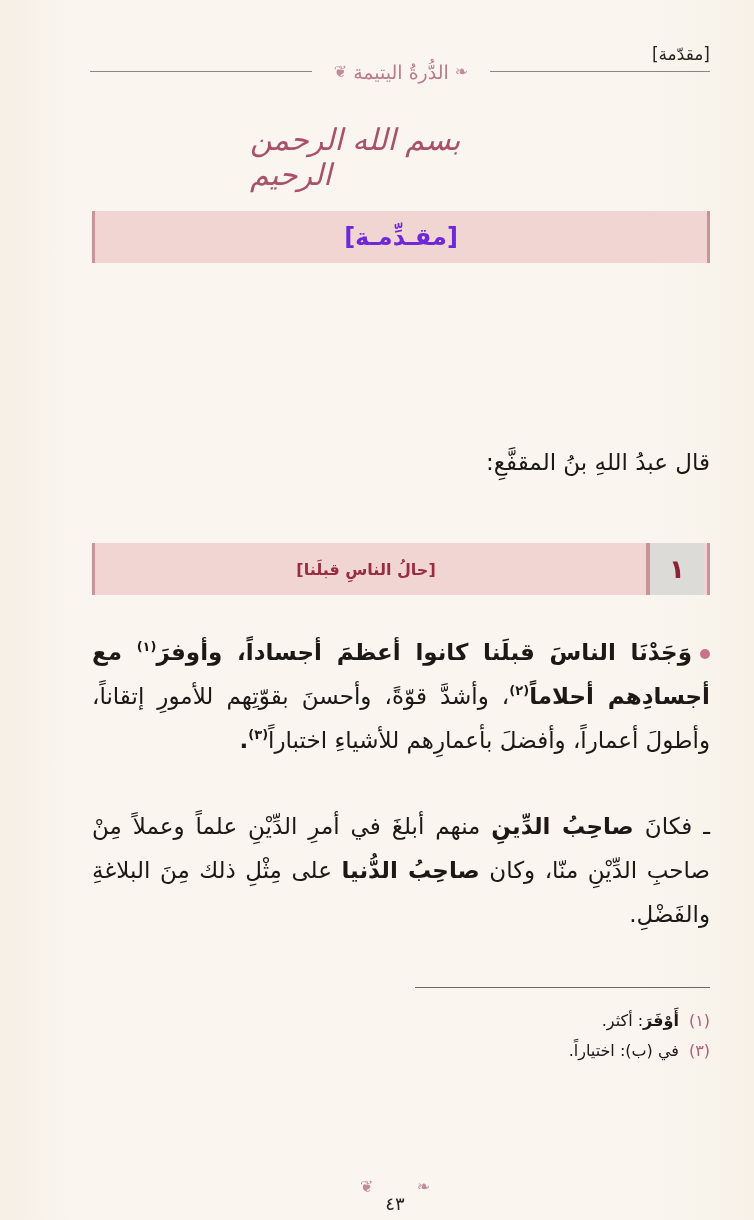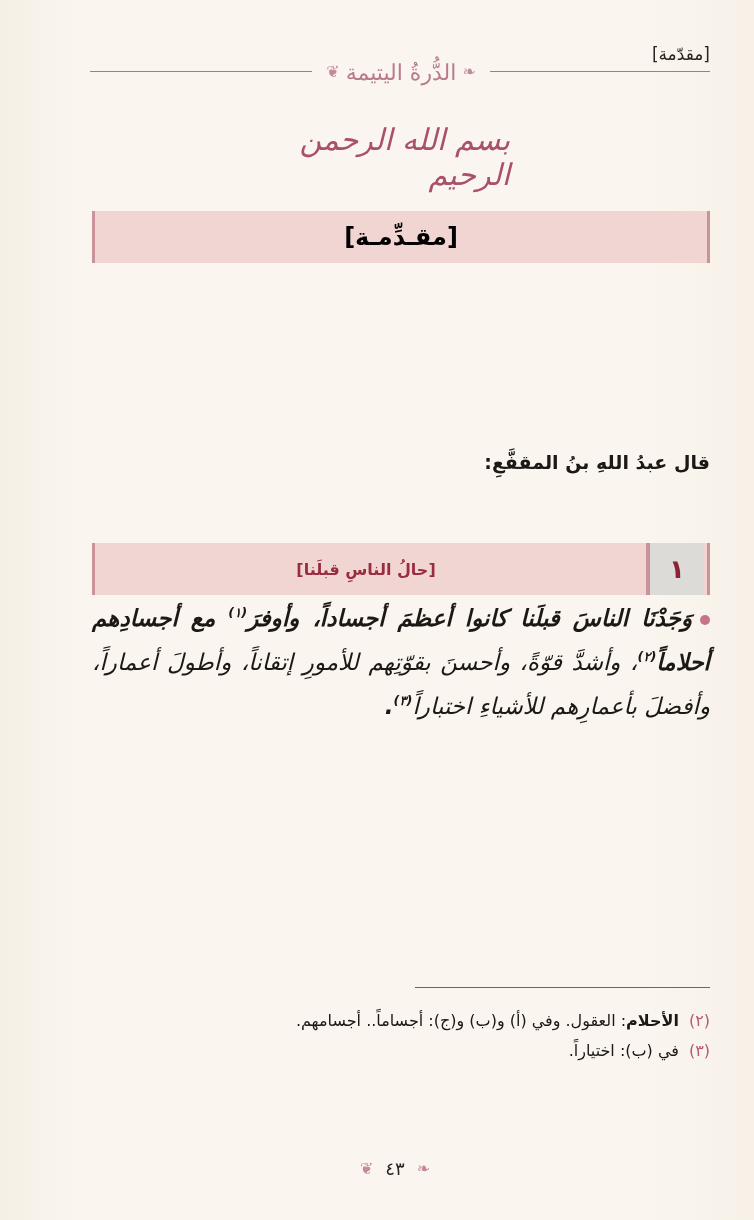--- a/index.html
+++ b/index.html
@@ -45,35 +45,35 @@
     width: 178px;
     height: 28px;
     display: flex;
     align-items: center;
     justify-content: center;
     gap: 6px;
     direction: rtl;
   }
   .book-title {
     font-family: "DejaVu Serif", serif;
-    font-size: 22px;
+    font-size: 19px;
     color: #b97a8a;
   }
   .ornament {
     font-size: 16px;
     color: #c58a9a;
     line-height: 1;
   }
   
   .basmala {
     position: absolute;
     top: 122px;
     left: 250px;
     width: 260px;
-    text-align: right;
+    text-align: left;
     font-family: "DejaVu Serif", serif;
     font-size: 30px;
     color: #a9506a;
     direction: rtl;
     font-style: italic;
     letter-spacing: -1px;
   }
   
   .banner {
     position: absolute;
@@ -87,21 +87,21 @@
     display: flex;
     align-items: center;
     justify-content: center;
     direction: rtl;
   }
   .banner-intro { top: 211px; }
   .banner-title {
     font-family: "DejaVu Sans", sans-serif;
     font-weight: bold;
     font-size: 24px;
-    color: #000000;
+    color: #6d28d9;
   }
   .banner-section {
     top: 543px;
     justify-content: flex-start;
     padding-left: 0;
   }
   .section-number-box {
     position: absolute;
     right: 3px;
     top: 0;
@@ -139,28 +139,28 @@
     text-align: justify;
     text-align-last: right;
     font-family: "DejaVu Sans", sans-serif;
     font-size: 23px;
     line-height: 44px;
     color: #1c1816;
   }
   .para-praise { top: 318px; }
   .para-attrib {
     top: 440px;
-    font-weight: bold;
-    font-size: 19px;
+    font-weight: normal;
+    font-size: 23px;
     right: 44px;
     left: auto;
     width: auto;
     padding-right: 0;
   }
-  .para-main { top: 596px; line-height: 44px; font-style: italic; }
+  .para-main { top: 630px; line-height: 44px; }
   .para-main2 { top: 804px; line-height: 44px; }
   .bullet {
     display: inline-block;
     width: 10px;
     height: 10px;
     border-radius: 50%;
     background: #c77488;
     margin-left: 8px;
     vertical-align: middle;
   }
@@ -206,20 +206,21 @@
     width: 110px;
     display: flex;
     align-items: center;
     justify-content: center;
     gap: 12px;
     direction: rtl;
   }
   .page-number {
     font-size: 18px;
     color: #2a2321;
+    margin-top: 35px;
   }
   .pn-ornament {
     font-size: 16px;
     color: #c58a9a;
   }
 </style>
 </head>
 <body>
 
 <div class="page">
@@ -245,26 +246,29 @@
   <div class="banner banner-section">
     <div class="section-number-box">١</div>
     <div class="section-title">[حالُ الناسِ قبلَنا]</div>
   </div>
 
   <div class="para para-main bold">
     <span class="bullet"></span><span>وَجَدْنَا الناسَ قبلَنا كانوا أعظمَ أجساداً، وأوفرَ</span><span class="fn-ref">(١)</span>
     <span>مع أجسادِهم أحلاماً</span><span class="fn-ref">(٢)</span><span style="font-weight:normal">، وأشدَّ قوّةً، وأحسنَ بقوّتِهم للأمورِ إتقاناً، وأطولَ أعماراً، وأفضلَ بأعمارِهم للأشياءِ اختباراً</span><span class="fn-ref">(٣)</span><span>.</span>
   </div>
 
+  <div class="para para-main2">
+    <span>ـ فكانَ </span><span class="bold">صاحِبُ الدِّينِ</span><span> منهم أبلغَ في أمرِ الدِّيْنِ علماً وعملاً مِنْ صاحبِ الدِّيْنِ منّا، وكان </span><span class="bold">صاحِبُ الدُّنيا</span><span> على مِثْلِ ذلك مِنَ البلاغةِ والفَضْلِ.</span>
+  </div>
 
   <div class="footnote-rule"></div>
 
   <div class="footnotes">
     <span class="footnote">
-      <span class="fn-num">(٢)</span><span class="bold">الأحلام</span><span>: العقول. وفي (أ) و(ب) و(ج): أجساماً.. أجسامهم.</span>
+      <span class="fn-num">(١)</span><span class="bold">أَوْفَرَ</span><span>: أكثر.</span>
     </span>
     <span class="footnote">
       <span class="fn-num">(٣)</span><span class="bold"></span><span>في (ب): اختياراً.</span>
     </span>
   </div>
 
   <div class="page-number-wrap">
     <span class="pn-ornament">❧</span>
     <span class="page-number">٤٣</span>
     <span class="pn-ornament">❦</span>

